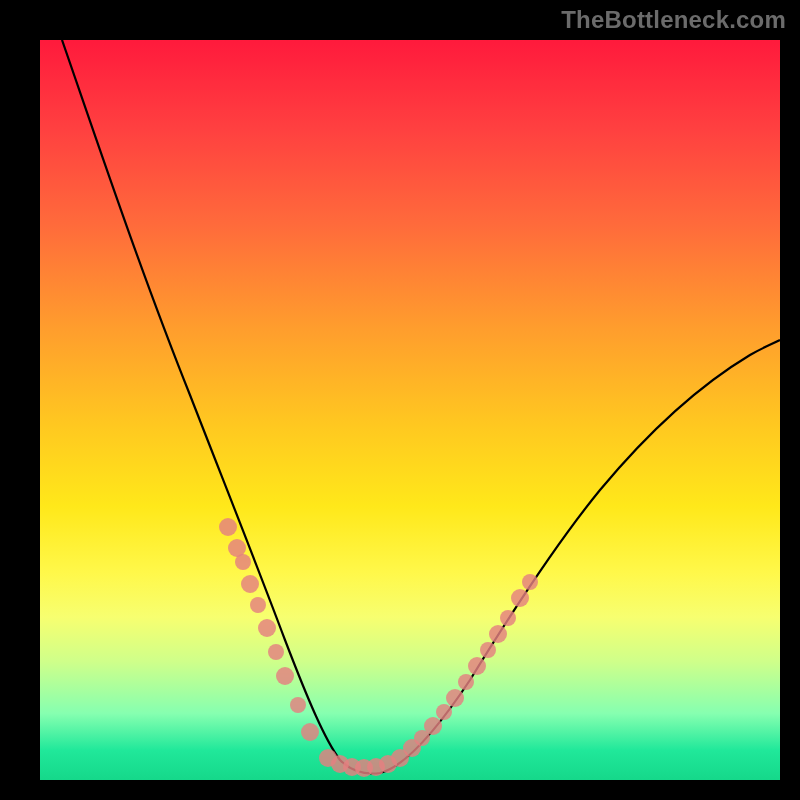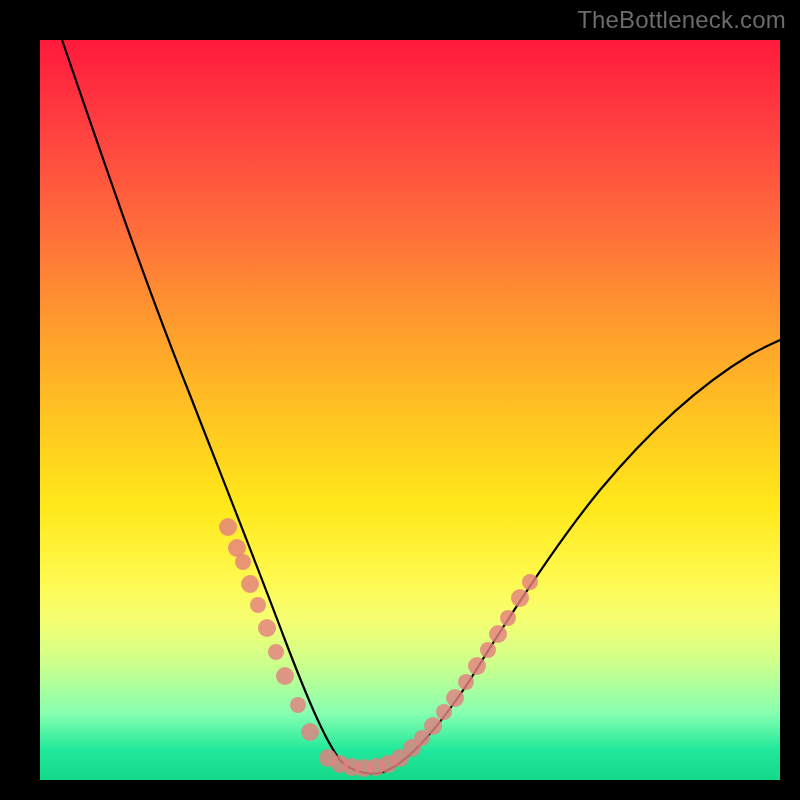--- a/index.html
+++ b/index.html
@@ -38,21 +38,21 @@
       #20e89a 96%,
       #15d88a 100%
     );
   }
   .watermark {
     position: absolute;
     top: 6px;
     right: 14px;
     font-size: 24px;
     color: #6b6b6b;
-    font-weight: 400;
+    font-weight: 700;
     letter-spacing: 0.2px;
     user-select: none;
   }
   svg.curve {
     position: absolute;
     left: 0;
     top: 0;
     width: 740px;
     height: 740px;
   }

